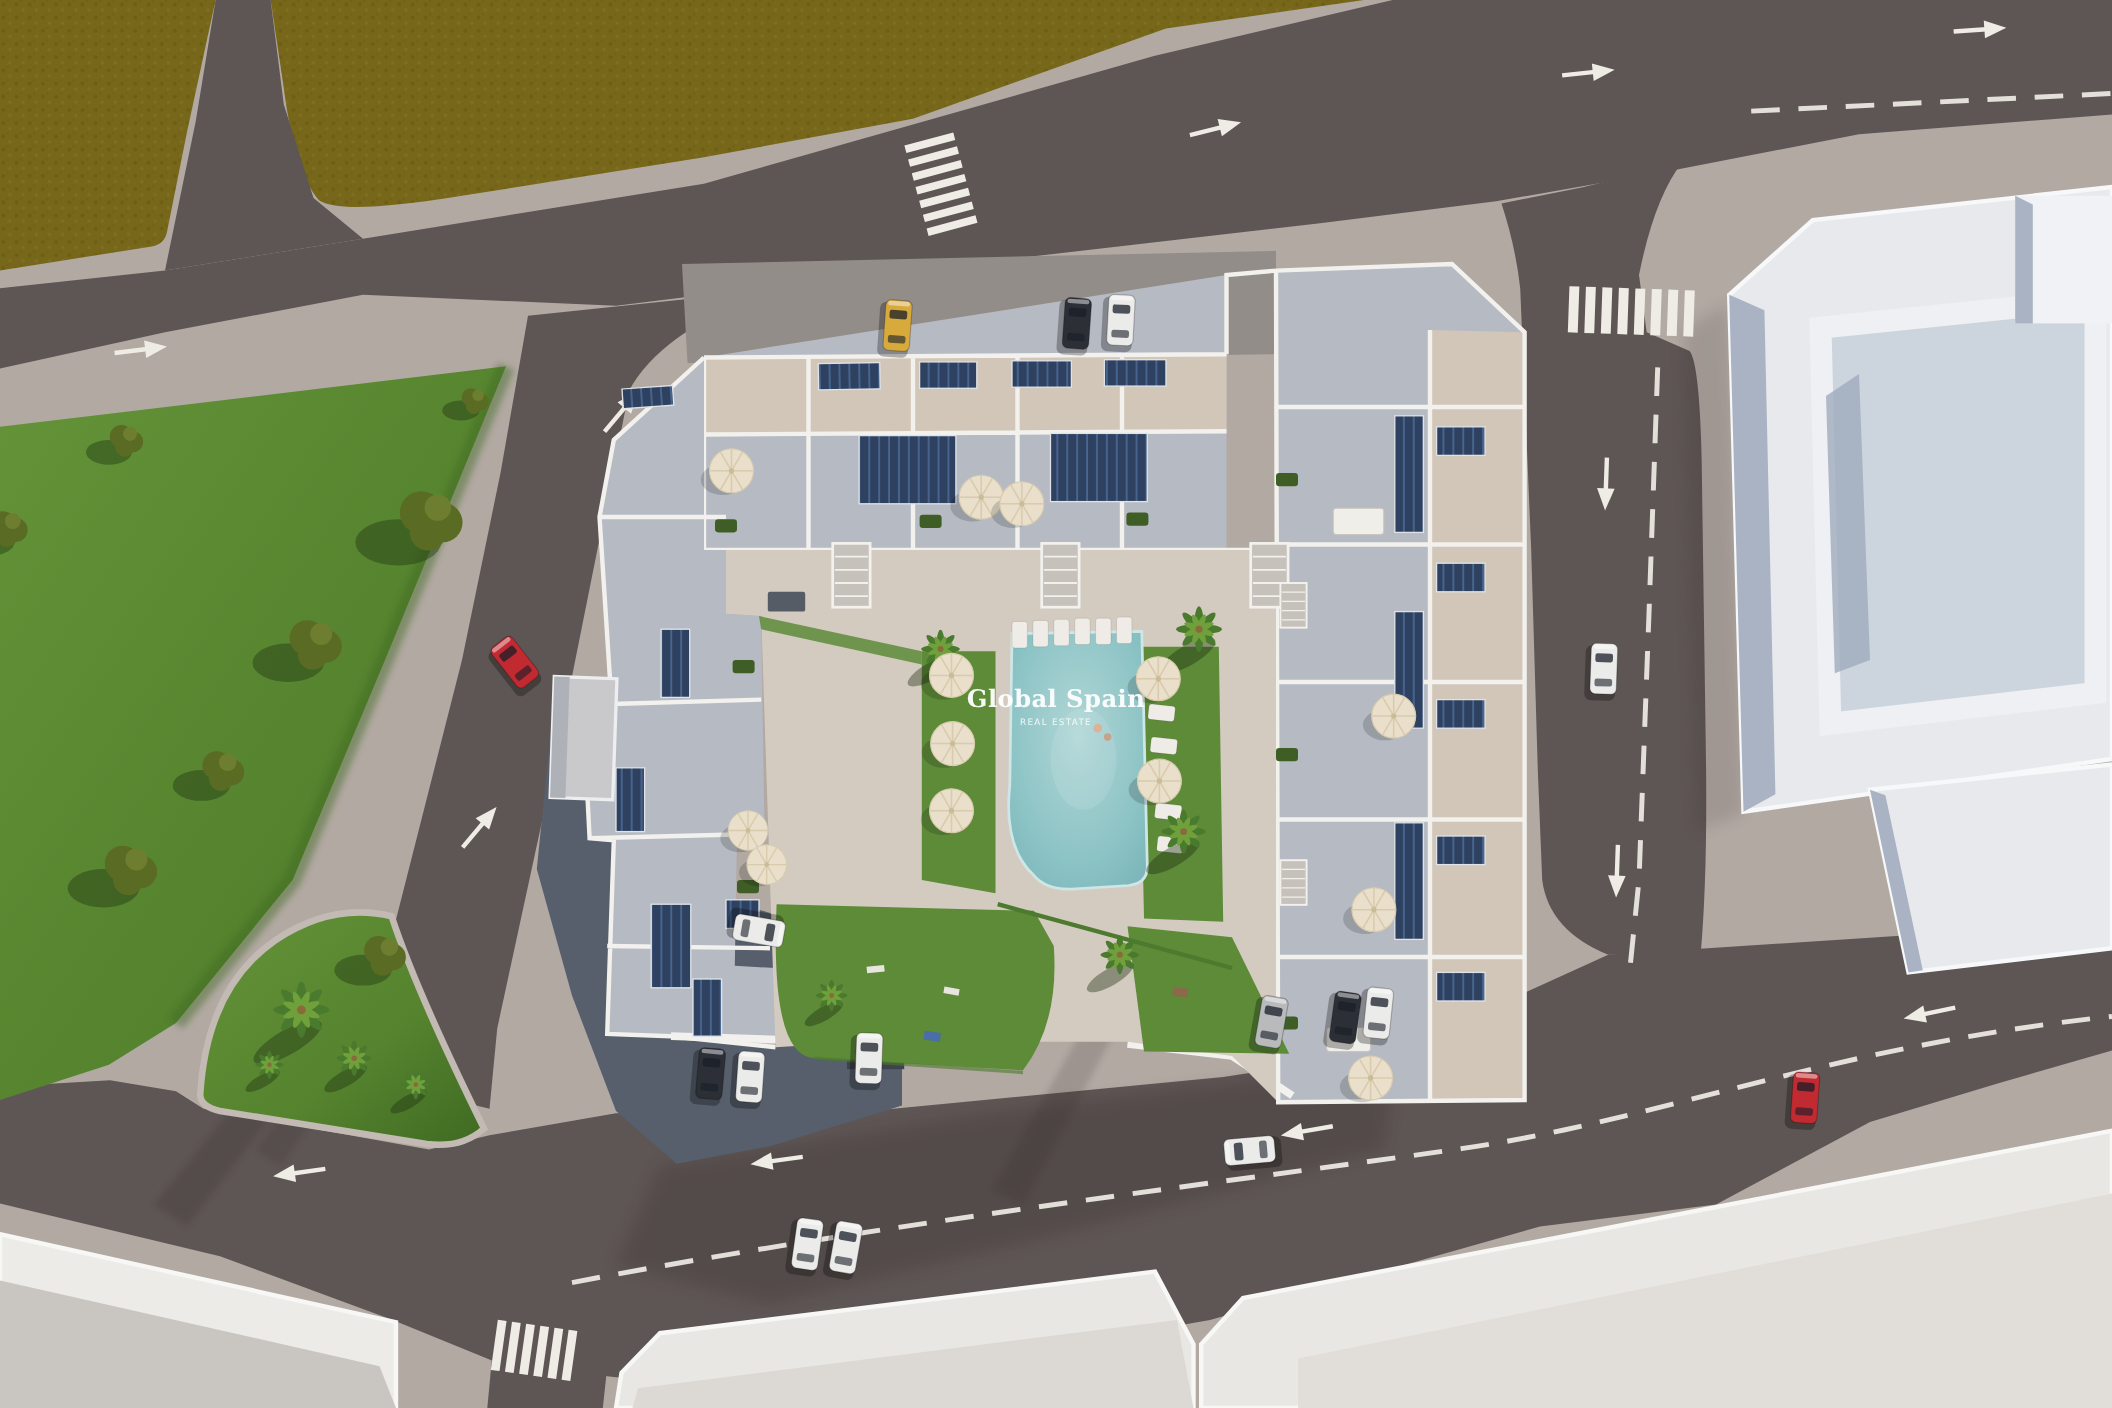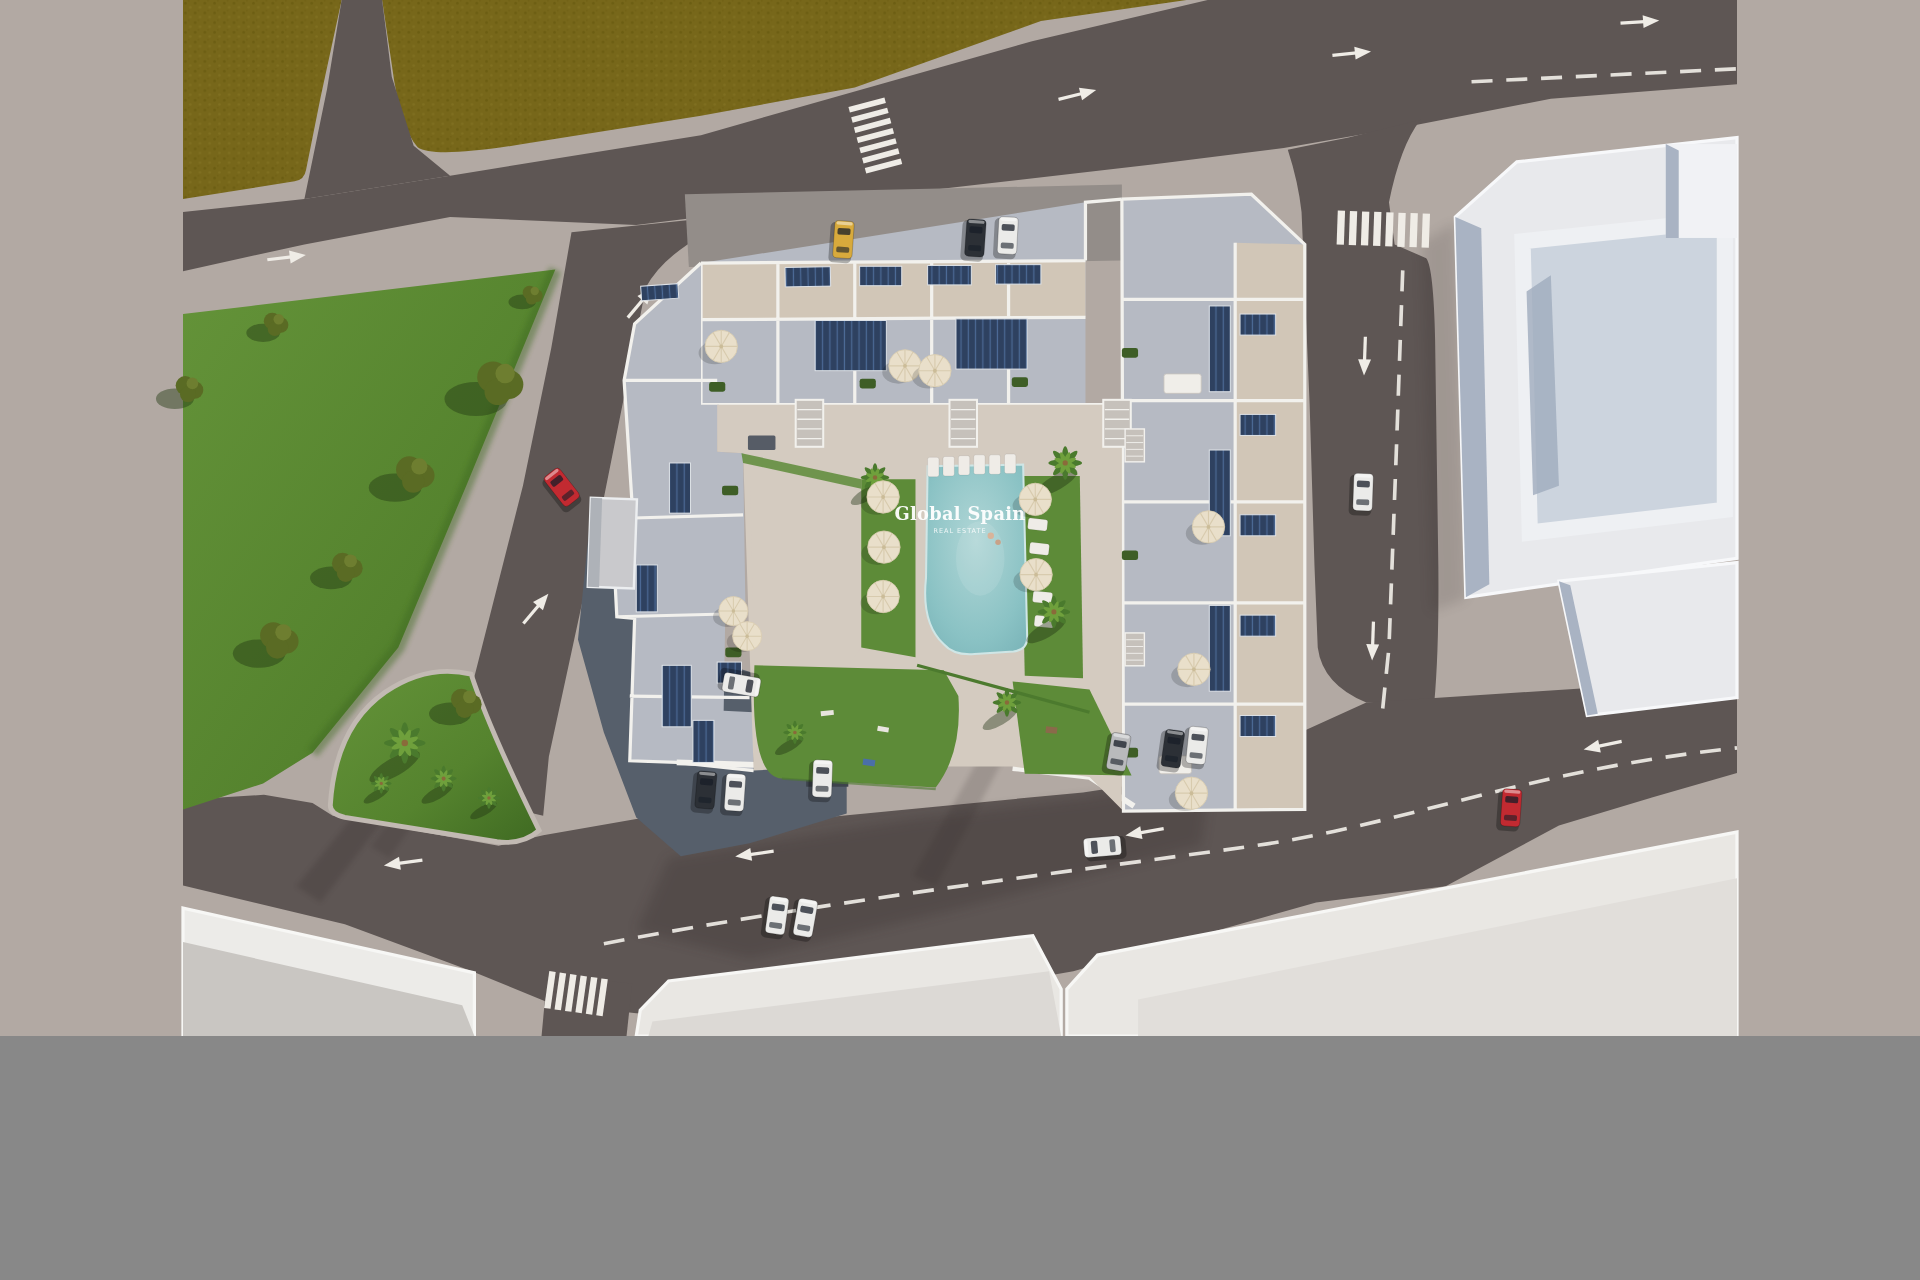--- a/index.html
+++ b/index.html
@@ -1,17 +1,17 @@
 <!DOCTYPE html>
 <html style="--c-sidewalk: #b2a9a3; --c-road: #5e5654; --c-parking-strip: #938d89; --c-field: #77671a; --c-field-dark: #685a10; --c-field-light: #857424; --c-park: #55832e; --c-park-light: #649339; --c-park-dark: #3f6a22; --c-lawn: #5d8b38; --c-tree: #5a6b24; --c-palm: #4a7a2d; --c-pool: #8ac2c4; --c-pool-light: #b0d6d6; --c-wall: #f2f1ed; --c-terrace-cool: #b6bac3; --c-terrace-warm: #d1c6b7; --c-deck: #d4cbc0; --c-solar: #2e4160; --c-solar-light: #4c6a96; --c-umbrella: #e9dfca; --c-roof-white: #e8e9ec; --c-roof-shade: #c9c6c2; --c-building-side: #a9b3c3; --c-building-court: #ccd4de; --c-garage: #565f6b; --c-aux-building: #c9c9cc; --c-marking: #efece6; --c-car-red: #c22a31; --c-car-yellow: #d8aa3c; --c-car-white: #ebebe9; --c-car-dark: #2c3036; --c-car-silver: #b9babc;"><head>
 <meta charset="utf-8">
 <style>
   html,body{margin:0;padding:0;background:#888;}
   .scene{
-    position:relative;width:1920px;height:1036px;overflow:hidden;
+    position:relative;width:1920px;height:1280px;overflow:hidden;
     background:var(--c-sidewalk,#b2a9a3);
     font-family:"DejaVu Sans","Liberation Sans",sans-serif;
   }
   .scene svg{position:absolute;left:0;top:0;width:100%;height:100%;display:block;}
   .wm-title{
     font-family:"DejaVu Serif","Liberation Serif",serif;
     font-size:22px;font-weight:700;letter-spacing:.4px;
     fill:#ffffff;opacity:.95;
   }
   .wm-sub{

